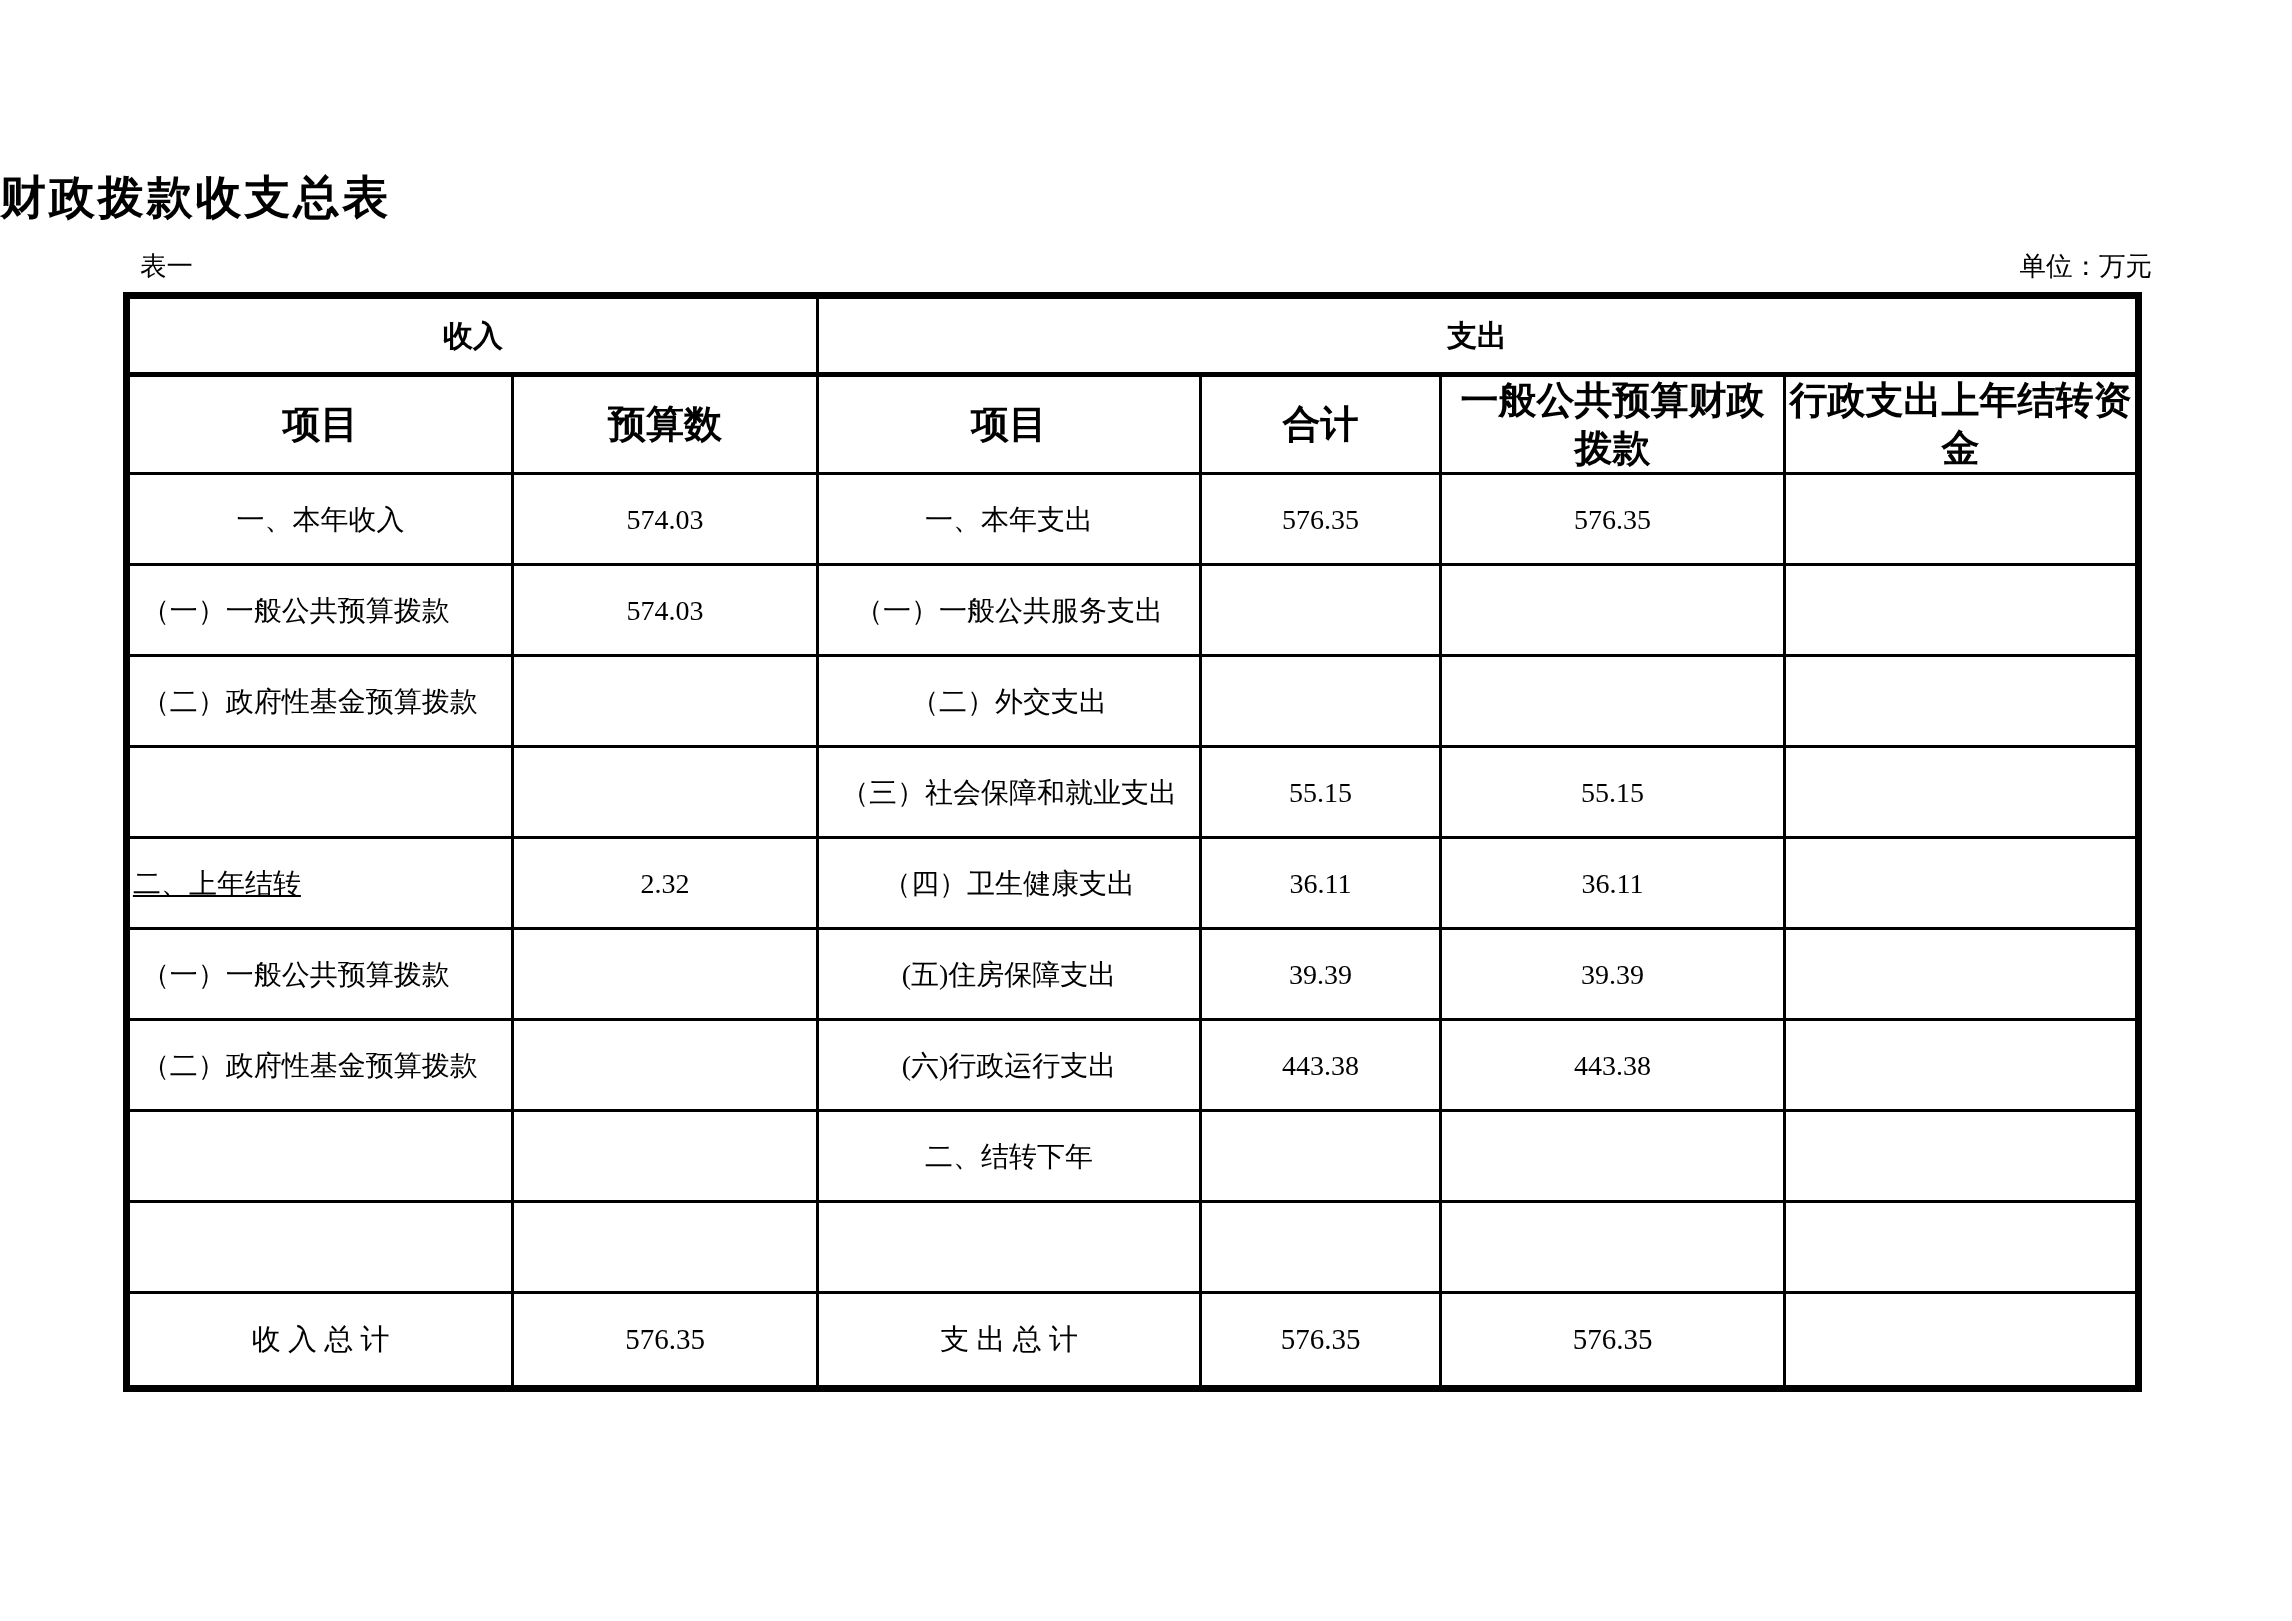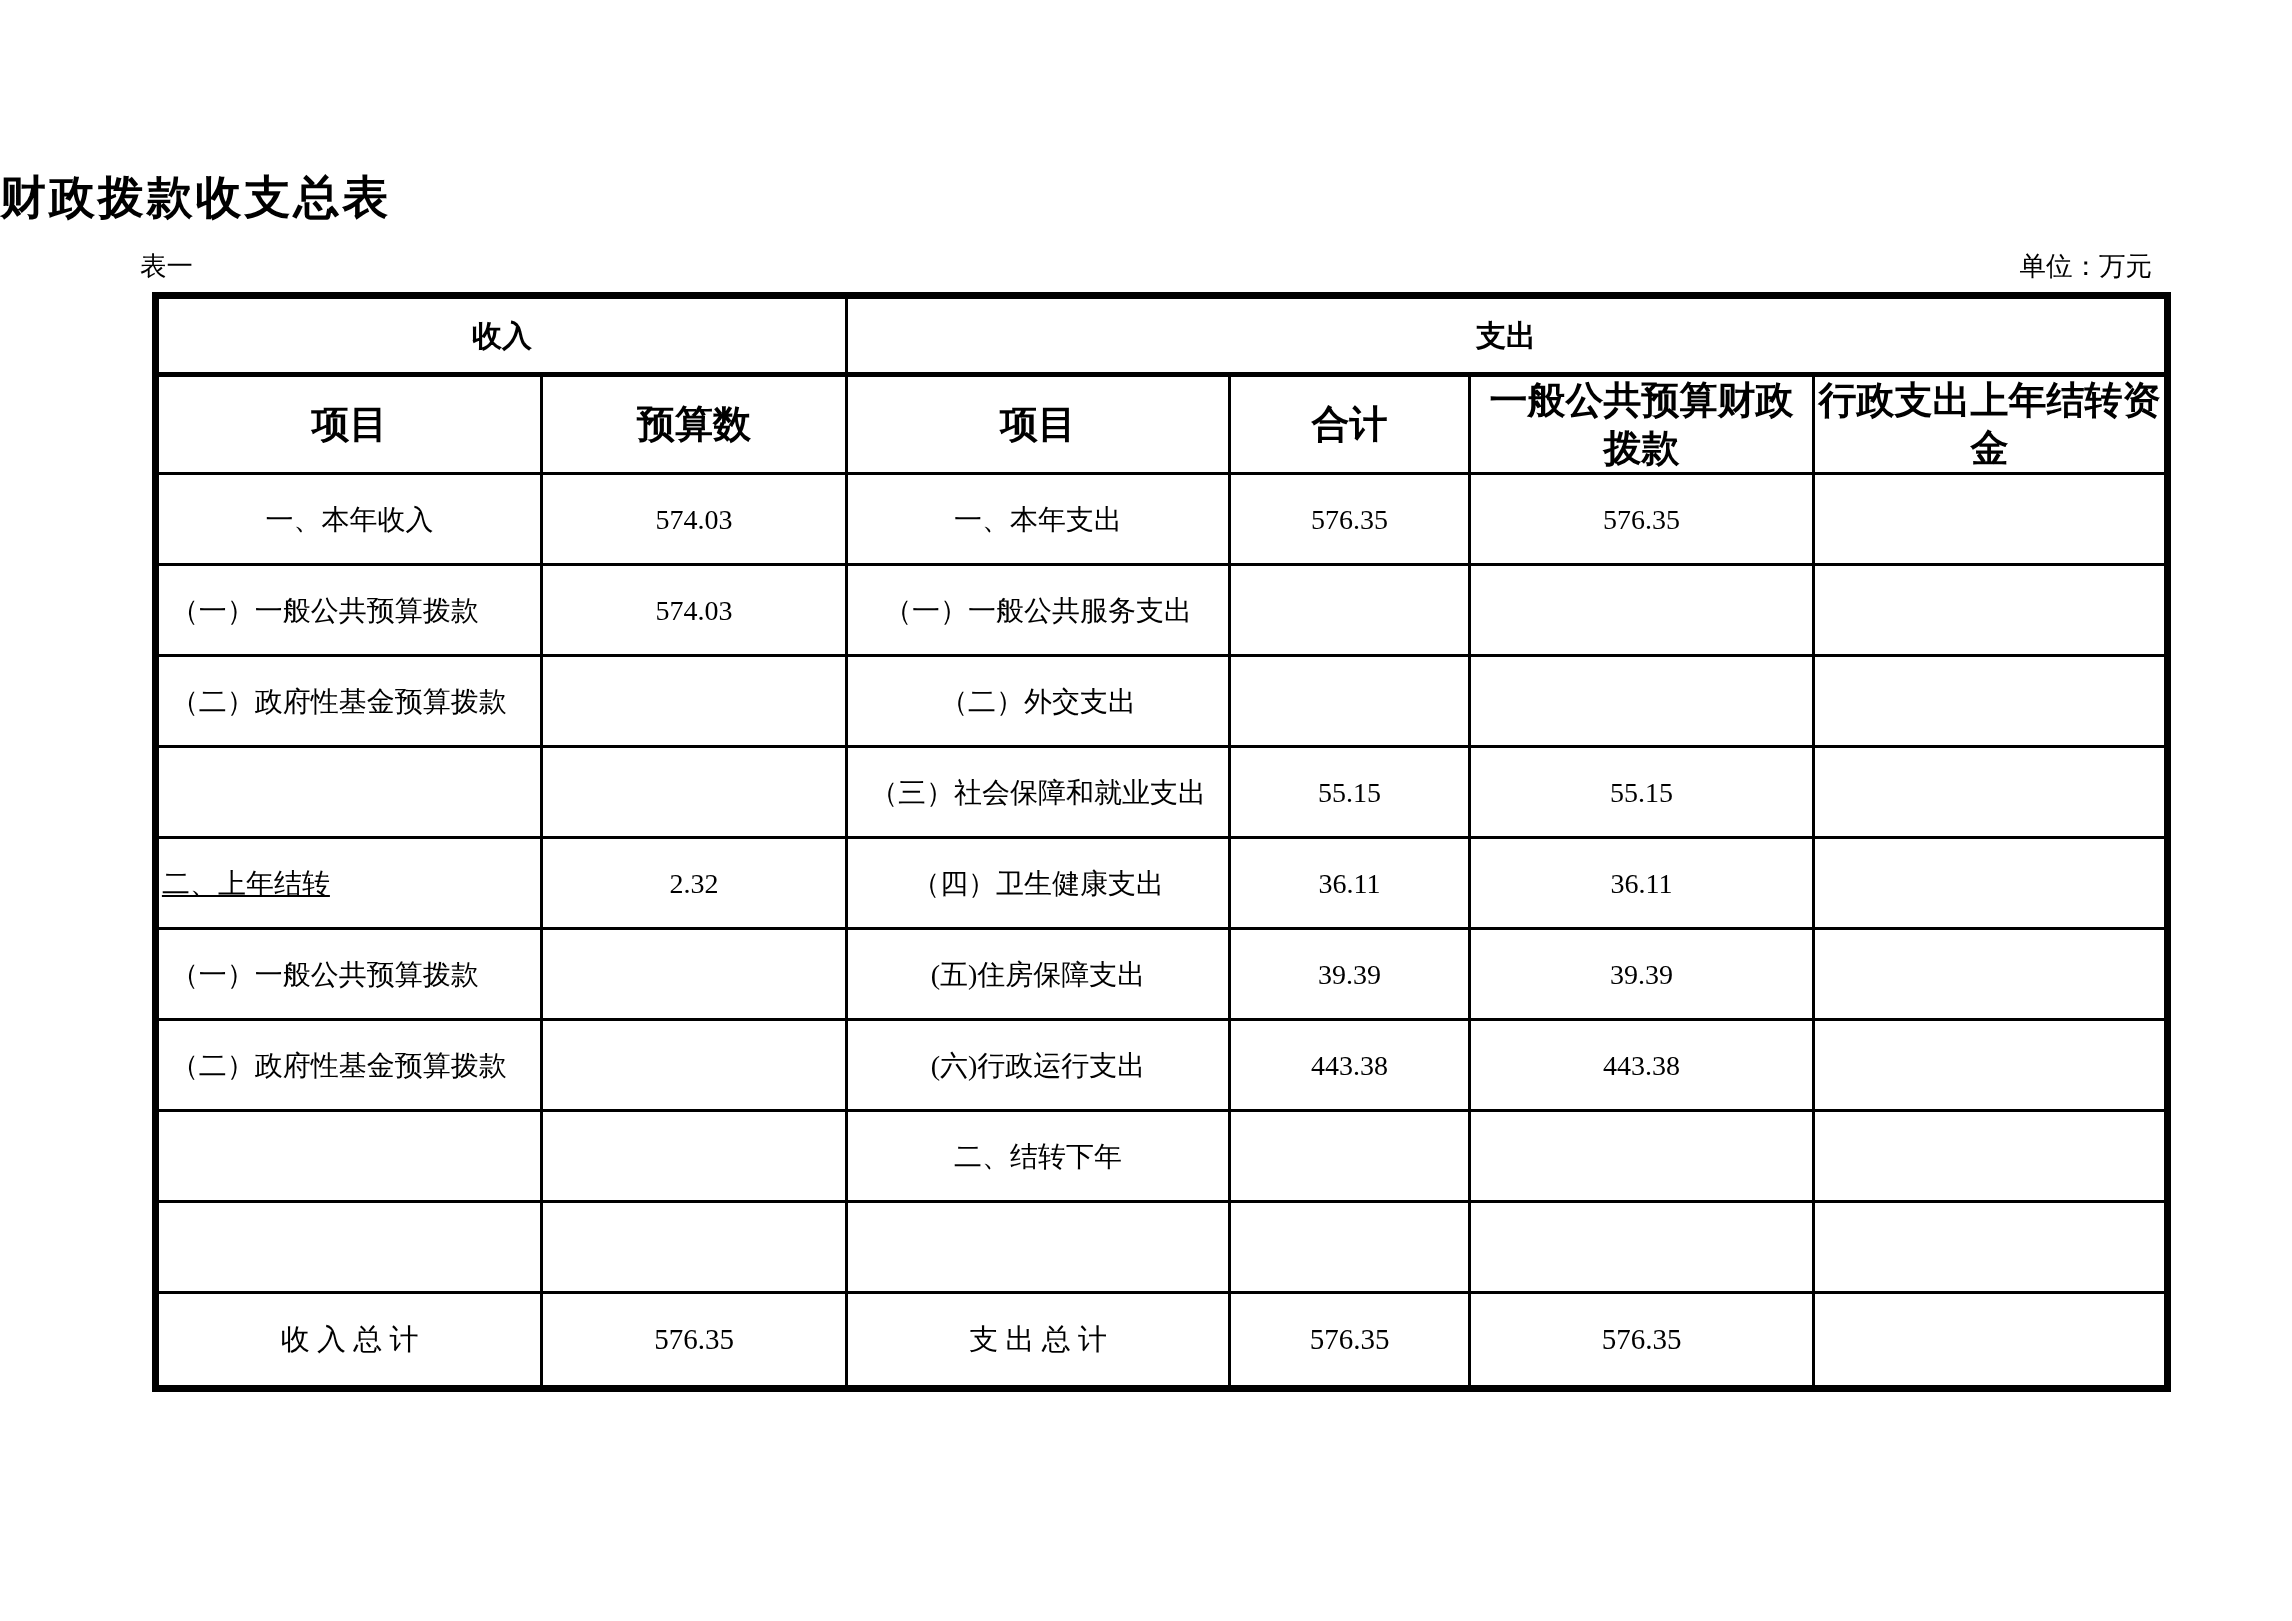--- a/index.html
+++ b/index.html
@@ -31,21 +31,21 @@
     top: 251px;
     left: 140px;
     width: 2012px;
     display: flex;
     justify-content: space-between;
     font-size: 26.5px;
     line-height: 1.2;
   }
   .tablewrap {
     position: absolute;
-    left: 152px;
+    left: 123px;
     top: 292px;
   }
   table.budget {
     border-collapse: collapse;
     table-layout: fixed;
     width: 2012px;
     border: 7.8px solid #000000;
   }
   table.budget th, table.budget td {
     border: 3.9px solid #000000;

